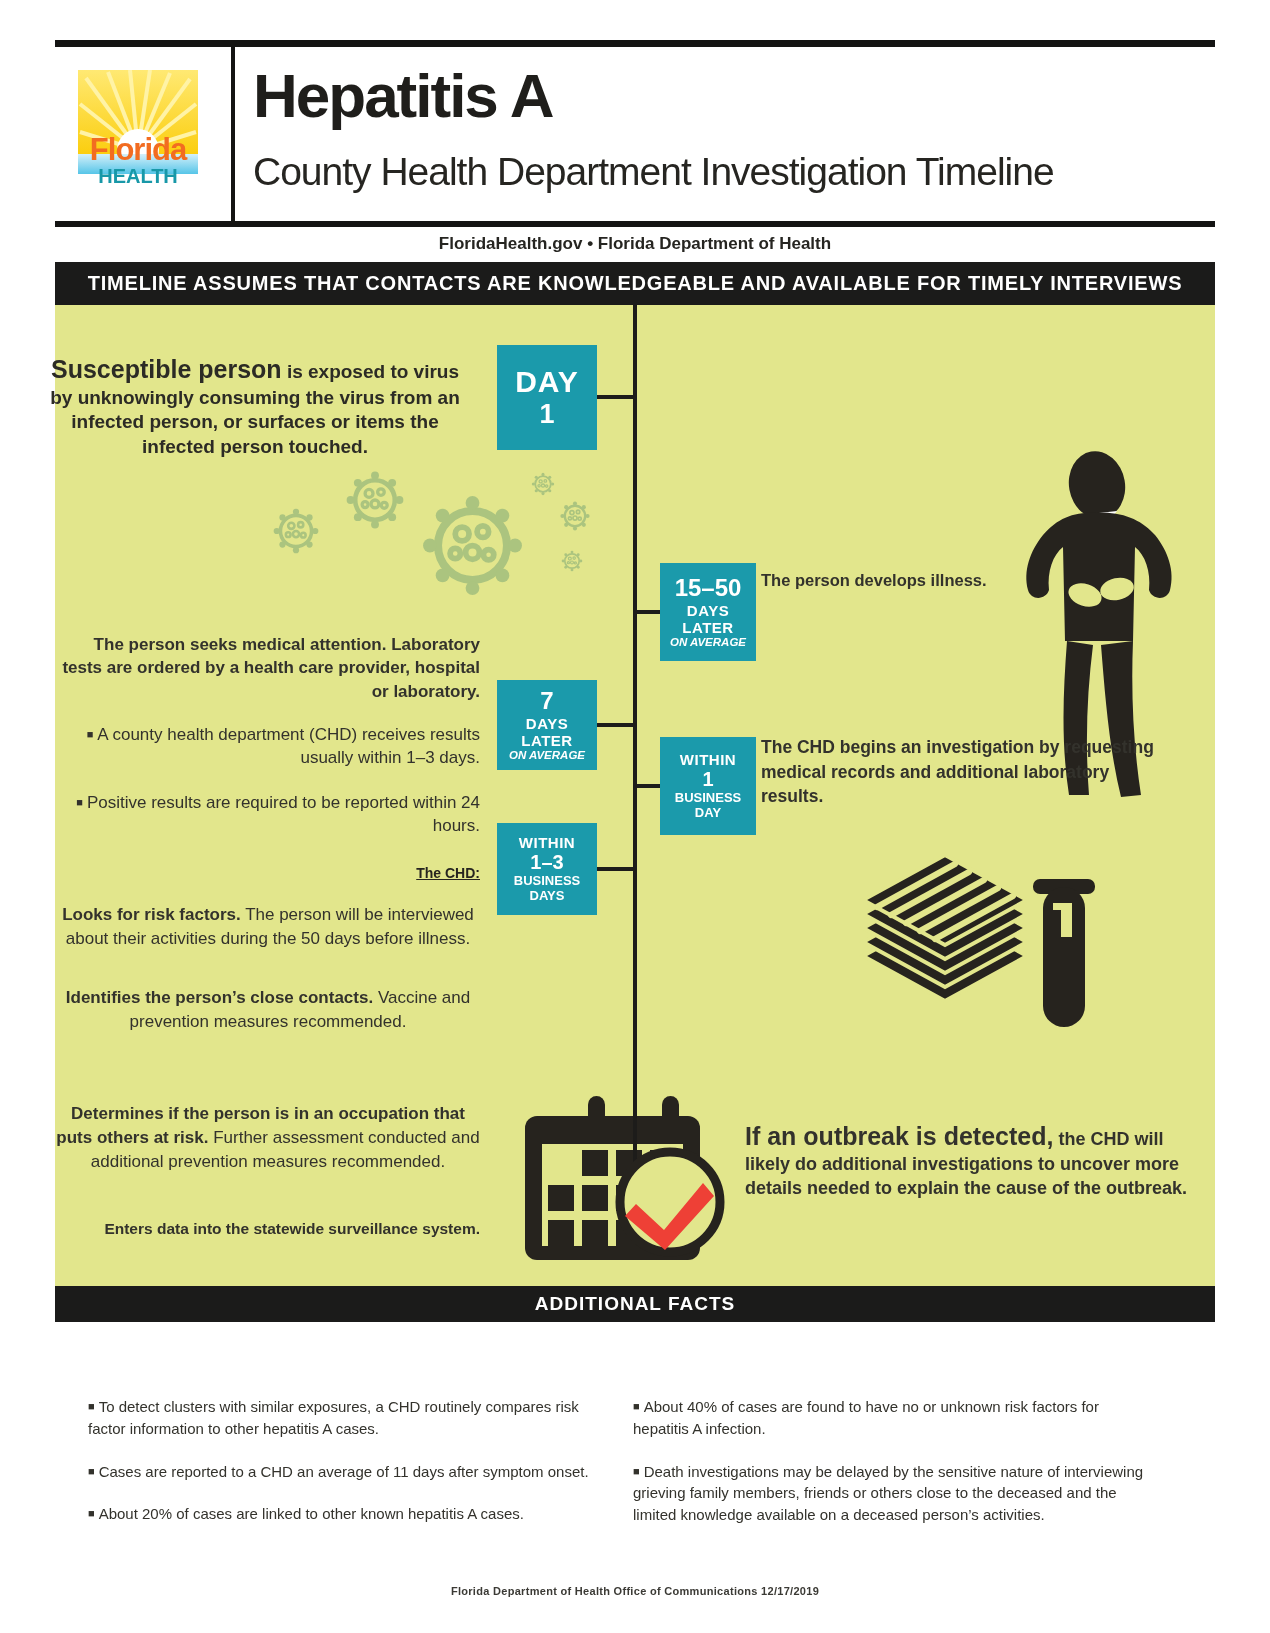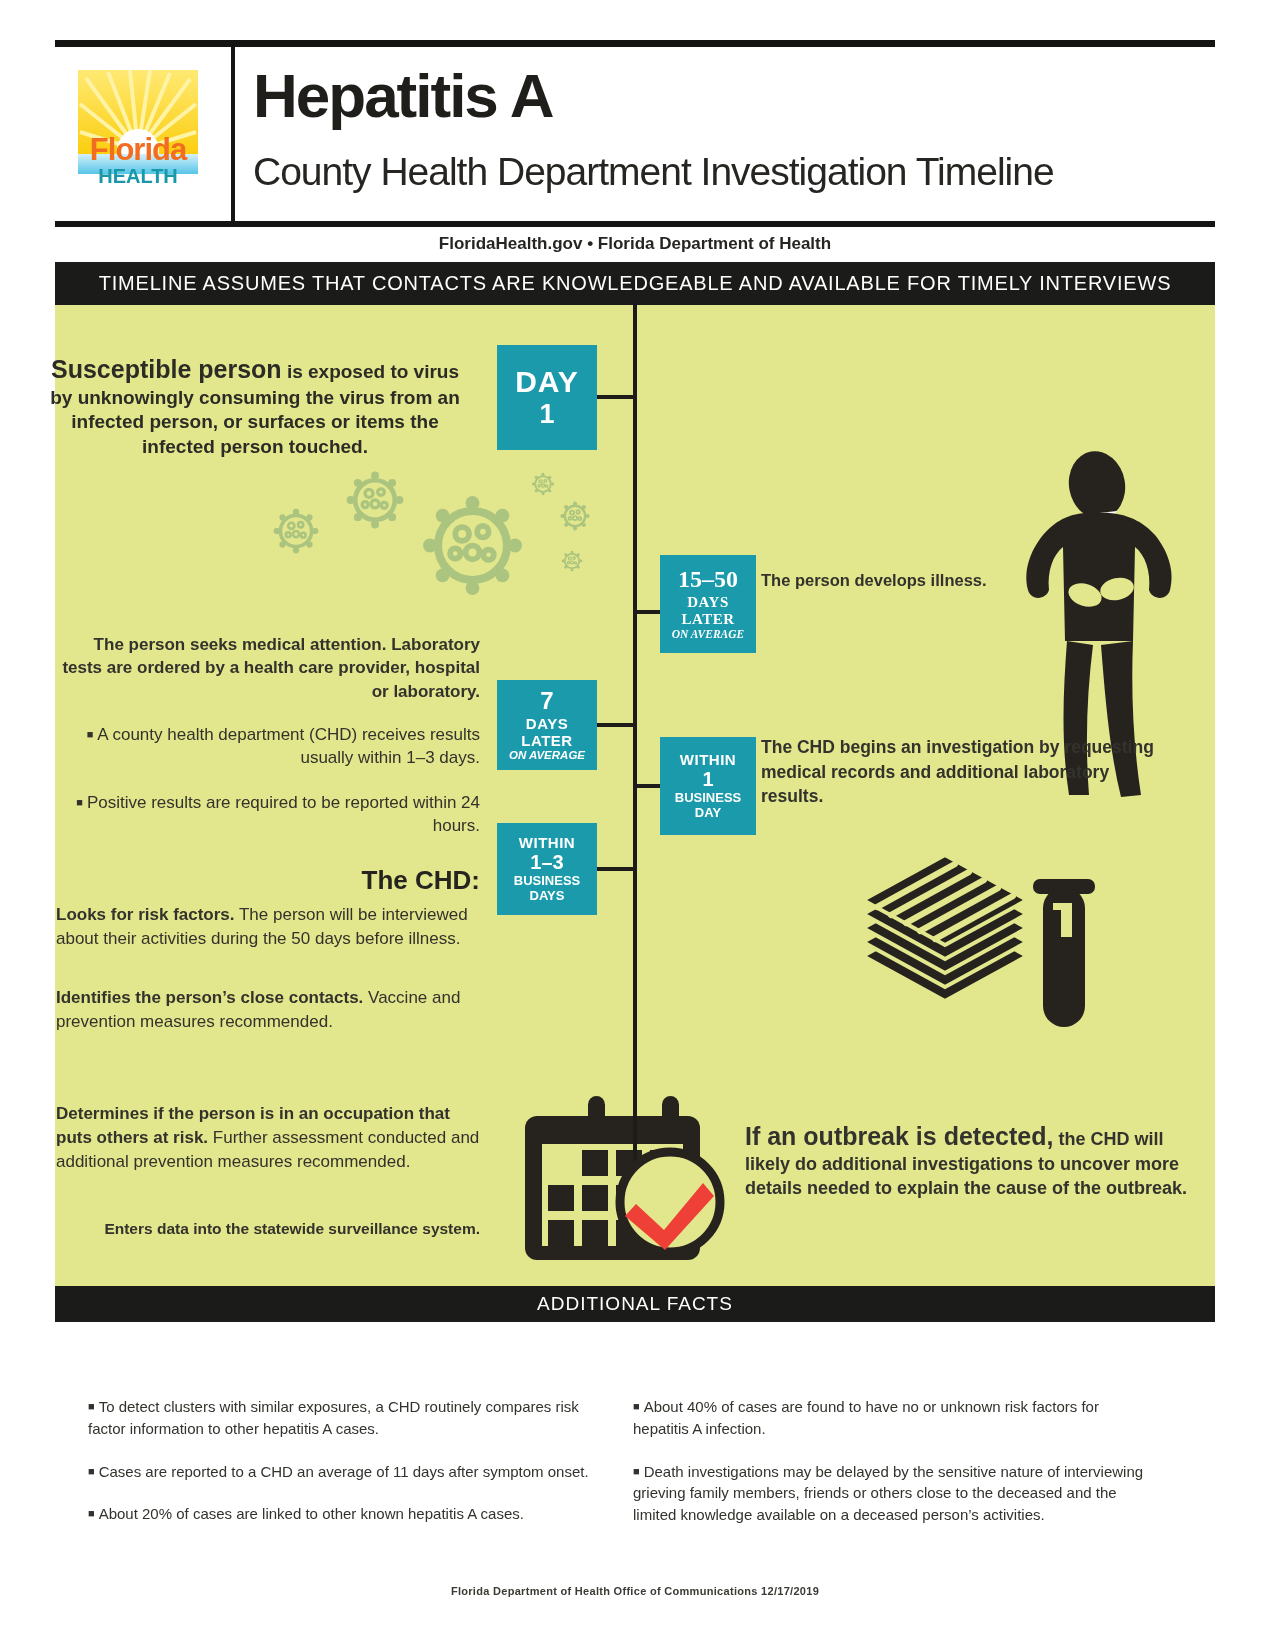--- a/index.html
+++ b/index.html
@@ -17,62 +17,62 @@
   .logo svg { position:absolute; left:0; top:0; }
   .logo-florida { position:absolute; left:0; top:62px;  width:120px; text-align:center;
                   font-size:31px; font-weight:700; color:#f26c21; letter-spacing:-1px; }
   .logo-health  { position:absolute; left:0; top:95px;  width:120px; text-align:center;
                   font-size:20px; font-weight:700; color:#1898a8; }
 
   .title    { left:253px; top:60px;  font-size:62px; font-weight:700; color:#1f1e1b; letter-spacing:-2px; }
   .subtitle { left:253px; top:150px; font-size:39px; font-weight:400; color:#262521; letter-spacing:-1px; }
   .tagline  { left:0; top:234px; width:1270px; text-align:center; font-size:17px; font-weight:700; color:#262521; }
 
-  .black-banner { left:55px; width:1160px; background:#1b1b1a; color:#fff; font-weight:400;
+  .black-banner { left:55px; width:1160px; background:#1b1b1a; color:#fff; font-weight:700;
                   display:flex; align-items:center; justify-content:center; }
   .banner-top   { top:262px; height:43px; font-size:20px; letter-spacing:0.8px; }
   .banner-facts { top:1286px; height:36px; font-size:19px; letter-spacing:1px; }
 
   
   .panel { left:55px; top:305px; width:1160px; height:981px; background:#e2e68c; }
   .panel > * { position:absolute; }
 
   .vline { left:578px; top:0; width:4px; height:787px; background:#1d1c1a; }
   .conn  { height:4px; background:#1d1c1a; }
   .c1 { left:542px; top:90px;  width:36px; }
   .c2 { left:582px; top:305px; width:23px; }
   .c3 { left:542px; top:418px; width:36px; }
   .c4 { left:582px; top:479px; width:23px; }
   .c5 { left:542px; top:562px; width:36px; }
 
   .tl-box { background:#1b9aab; color:#fff; display:flex; flex-direction:column;
             align-items:center; justify-content:center; text-align:center; line-height:1.15; }
   .box-day1 { left:442px; top:40px;  width:100px; height:105px; }
-  .box-1550 { left:605px; top:250px; width:96px;  height:98px;font-family:Liberation Serif, serif; }
+  .box-1550 { left:605px; top:258px; width:96px;  height:98px; }
   .box-7    { left:442px; top:375px; width:100px; height:90px; }
   .box-w1   { left:605px; top:432px; width:96px;  height:98px; }
   .box-w13  { left:442px; top:518px; width:100px; height:92px; }
   .bx-xl  { font-size:30px; font-weight:700; letter-spacing:1px; }
   .bx-num { font-size:27px; font-weight:700; }
   .bx-big { font-size:24px; font-weight:700; }
   .bx-mid { font-size:15px; font-weight:700; letter-spacing:0.5px; }
   .bx-sm  { font-size:11.5px; font-weight:700; font-style:italic; }
   .bx-w2  { font-size:20px; font-weight:700; }
   .bx-w3  { font-size:13px; font-weight:700; }
 
   
   .t-exposure { right:750px; top:48px; width:420px; text-align:center; line-height:1.3; color:#2c2b25; }
   .t-exposure .lead { font-size:25px; font-weight:700; }
   .t-exposure .rest { font-size:19px; font-weight:700; }
   .t-med-head { right:735px; top:328px; width:420px; text-align:right;
                 font-size:17px; font-weight:700; line-height:1.38; }
   .t-bullet { right:735px; width:420px; text-align:right; font-size:17px; line-height:1.38; }
   .tb1 { top:418px; } .tb2 { top:486px; }
-  .t-chd-head { right:735px; top:560px; font-size:26px; font-weight:700; white-space:nowrap; color:#26241f; }
-  .t-chd-item { right:735px; width:424px; text-align:left; font-size:17px; line-height:1.42; }
+  .t-chd-head { right:735px; top:560px; font-size:14px; font-weight:700; white-space:nowrap; color:#26241f;text-decoration:underline; }
+  .t-chd-item { right:735px; width:424px; text-align:center; font-size:17px; line-height:1.42; }
   .t-chd-item .lead { font-weight:700; }
   .ci1 { top:598px; } .ci2 { top:681px; } .ci3 { top:739px; font-weight:700; }
   .ci4 { top:797px; } .ci5 { top:913px; width:auto; white-space:nowrap; font-size:15.5px; font-weight:700; }
 
   
   .t-illness { left:706px; top:266px; font-size:16.5px; font-weight:700; white-space:nowrap; }
   .t-invest  { left:706px; top:430px; width:400px; font-size:17.5px; font-weight:700; line-height:1.4; }
   .t-outbreak { left:690px; top:815px; width:465px; line-height:1.32; }
   .t-outbreak .lead { font-size:25px; font-weight:700; }
   .t-outbreak .rest { font-size:18px; font-weight:700; }

